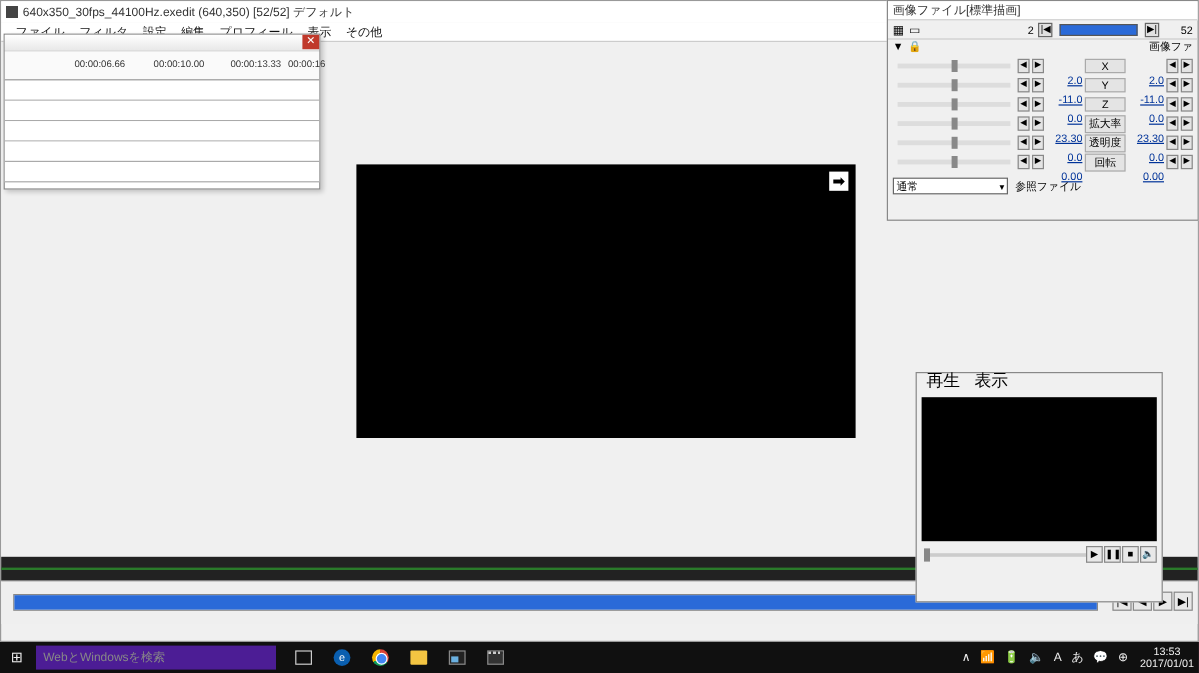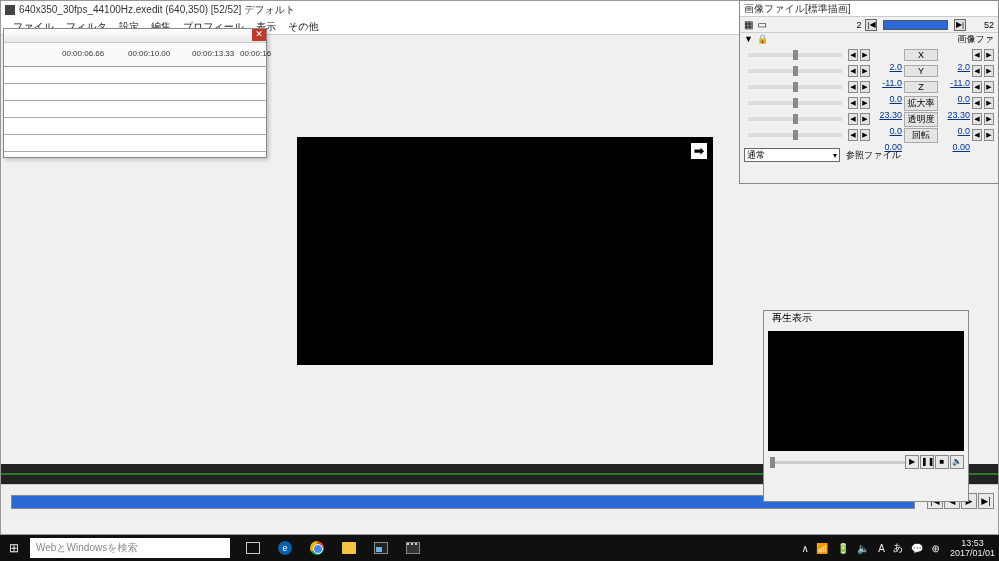--- a/index.html
+++ b/index.html
@@ -68,32 +68,32 @@
 .prop-bottom-row { height:16px; display:flex; align-items:center; gap:6px; }
 .combo { width:96px; height:14px; border:1px solid #666; background:#fff; font-size:9px; padding:0 2px; display:flex; align-items:center; justify-content:space-between; }
 .combo::after { content:"▾"; font-size:8px; }
 .link { text-decoration:underline; color:#003399; }
 
 
 .play-window { position:absolute; top:310px; right:30px; width:206px; height:192px; background:#f0f0f0; border:1px solid #888; }
 .play-title { height:16px; background:#fff; font-size:10px; display:flex; align-items:center; padding:0 4px; gap:6px; }
 .play-title .sp { flex:1; }
 .play-title .x { width:12px; height:12px; background:#ddd; border:1px solid #aaa; }
-.play-menu { height:14px; font-size:10px; display:flex; padding:0 8px; align-items:center; }
+.play-menu { height:14px; font-size:14px; display:flex; gap:12px; padding:0 8px; align-items:center; }
 .play-video { margin:6px 4px 2px; height:120px; background:#000; }
 .play-seek { height:18px; position:relative; padding:0 4px; }
 .play-seek .track { position:absolute; top:8px; left:6px; right:60px; height:3px; background:#ccc; }
 .play-seek .thumb { position:absolute; top:4px; left:6px; width:5px; height:11px; background:#888; }
 .play-btns { position:absolute; right:4px; top:2px; display:flex; gap:1px; }
 .play-btns button { width:14px; height:14px; font-size:8px; background:#e8e8e8; border:1px solid #888; padding:0; line-height:12px; }
 
 
 .taskbar { position:absolute; bottom:0; left:0; right:0; height:26px; background:#101010; display:flex; align-items:center; color:#eee; font-size:10px; }
 .taskbar .start { width:28px; height:26px; display:flex; align-items:center; justify-content:center; font-size:12px; }
-.taskbar .search { width:200px; height:20px; background:#ffffff; color:#888; display:flex; align-items:center; padding:0 6px; margin-left:2px; }
+.taskbar .search { width:200px; height:20px; background:#4c1d95; color:#888; display:flex; align-items:center; padding:0 6px; margin-left:2px; }
 .task-icons { display:flex; gap:2px; margin-left:8px; }
 .task-icons .ti { width:30px; height:26px; display:flex; align-items:center; justify-content:center; font-size:12px; }
 .edge { width:14px; height:14px; border-radius:50%; background:#0a5fb0; color:#fff; font-size:9px; text-align:center; line-height:14px; }
 .chrome { width:14px; height:14px; border-radius:50%; background:conic-gradient(#db4437 0 33%, #0f9d58 33% 66%, #f4b400 66% 100%); position:relative; }
 .chrome::after { content:""; position:absolute; top:3px; left:3px; width:8px; height:8px; border-radius:50%; background:#4285f4; border:1px solid #fff; }
 .folder { width:14px; height:12px; background:#f4c542; border-radius:1px; }
 .photos { width:14px; height:12px; background:#222; border:1px solid #888; position:relative; }
 .photos::after { content:""; position:absolute; bottom:1px; left:1px; width:6px; height:5px; background:#6ab0e0; }
 .movie { width:14px; height:12px; background:#333; border:1px solid #888; }
 .movie::before { content:""; display:block; height:2px; background:repeating-linear-gradient(90deg,#ccc 0 2px,#333 2px 4px); }

